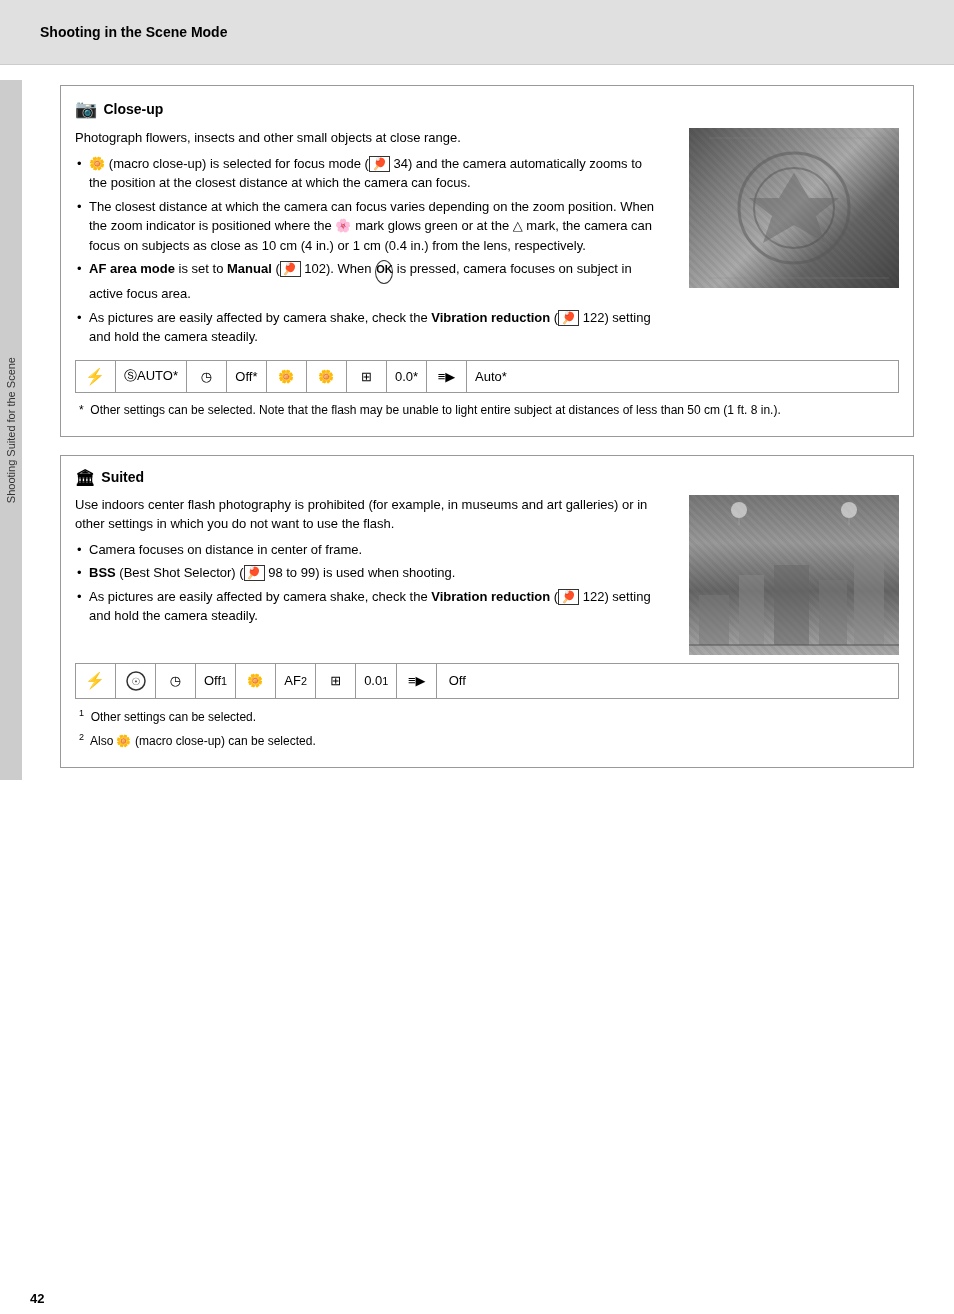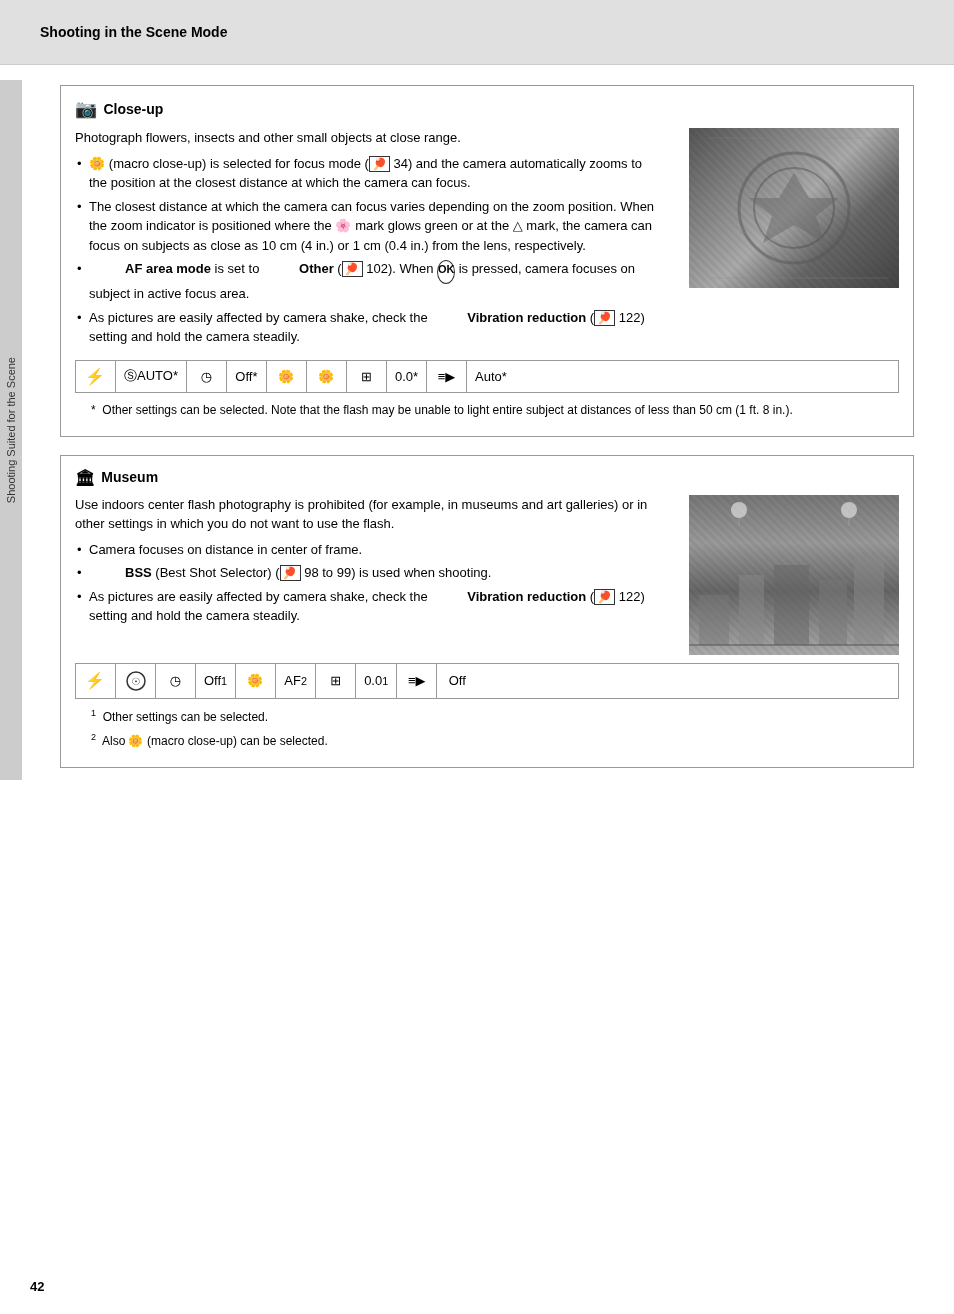--- a/index.html
+++ b/index.html
@@ -155,34 +155,34 @@
     }
 
     .settings-cell.icon-cell {
       font-size: 16px;
     }
 
     
     .footnote {
       font-size: 12px;
       line-height: 1.5;
-      margin: 5px 16px;
+      margin: 5px 4px;
     }
 
     .footnote sup {
       font-size: 9px;
     }
 
     
-    .bold { font-weight: bold; margin-left: 36px; }
+    .bold { font-weight: bold; }
 
     
     .page-number {
       position: absolute;
-      bottom: 20px;
+      bottom: 8px;
       left: 30px;
       font-size: 13px;
       font-weight: bold;
     }
 
     
     p.intro {
       font-size: 13px;
       line-height: 1.5;
       margin-bottom: 6px;
@@ -238,21 +238,21 @@
             the camera automatically zooms to the position at the closest distance at which the camera can focus.
           </li>
           <li>
             The closest distance at which the camera can focus varies
             depending on the zoom position. When the zoom indicator
             is positioned where the <span>🌸</span> mark glows green or at the
             △ mark, the camera can focus on subjects as close as
             10 cm (4 in.) or 1 cm (0.4 in.) from the lens, respectively.
           </li>
           <li>
-            <span class="bold">AF area mode</span> is set to <span class="bold">Other</span>
+            <span class="bold">AF area mode</span> is set to <span class="bold">Manual</span>
             (<span class="small-icon">🏓</span> 102). When
             <span class="circle-icon">OK</span>
             is pressed, camera focuses on subject in active focus area.
           </li>
           <li>
             As pictures are easily affected by camera shake, check the
             <span class="bold">Vibration reduction</span>
             (<span class="small-icon">🏓</span> 122) setting and hold the camera steadily.
           </li>
         </ul>
@@ -286,21 +286,21 @@
 
     <p class="footnote">
       *&nbsp;&nbsp;Other settings can be selected. Note that the flash may be unable to light entire subject at
       distances of less than 50 cm (1 ft. 8 in.).
     </p>
   </div>
 
   <div class="section-box" style="margin-top:18px;">
     <div class="section-title">
       <span style="font-size:16px;">🏛</span>
-      <span>Museum</span>
+      <span>Suited</span>
     </div>
 
     <div class="content-with-image">
       <div class="content-text">
         <p class="intro">Use indoors center flash photography is prohibited (for example, in museums and art galleries) or in other settings in which you do not want to use the flash.</p>
 
         <ul class="content-list">
           <li>
             Camera focuses on distance in center of frame.
           </li>

